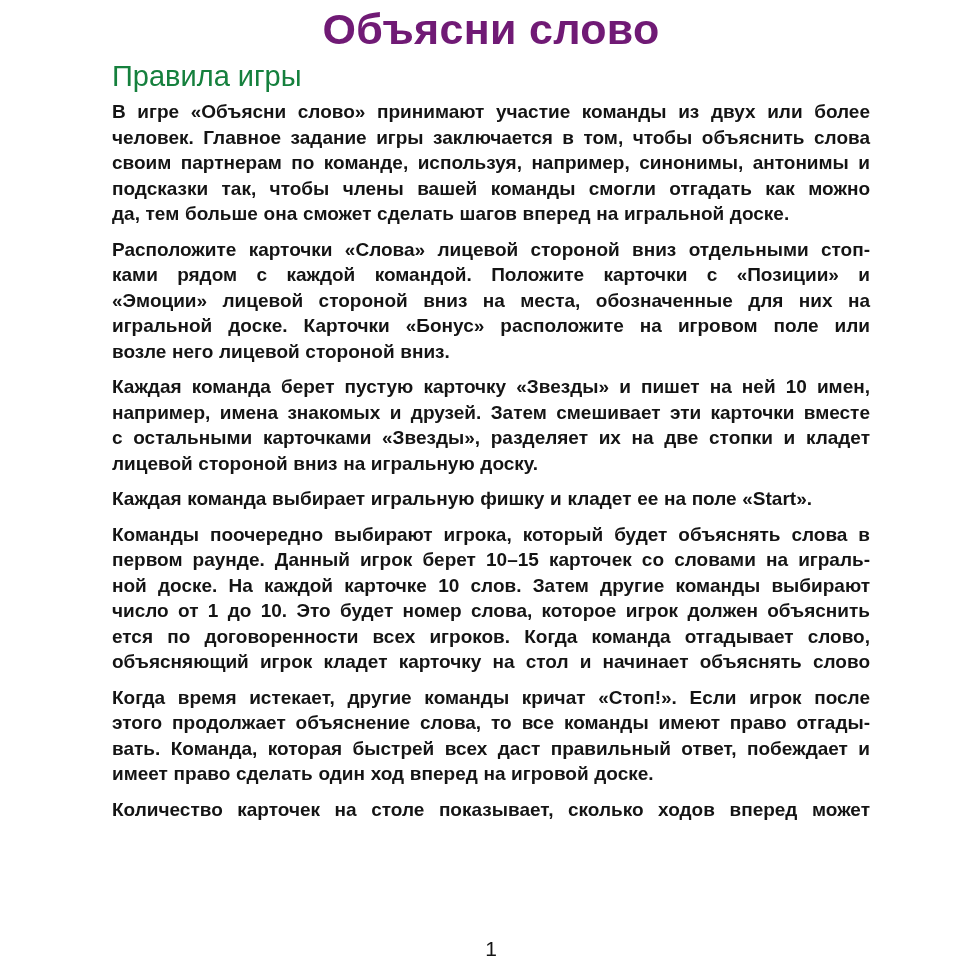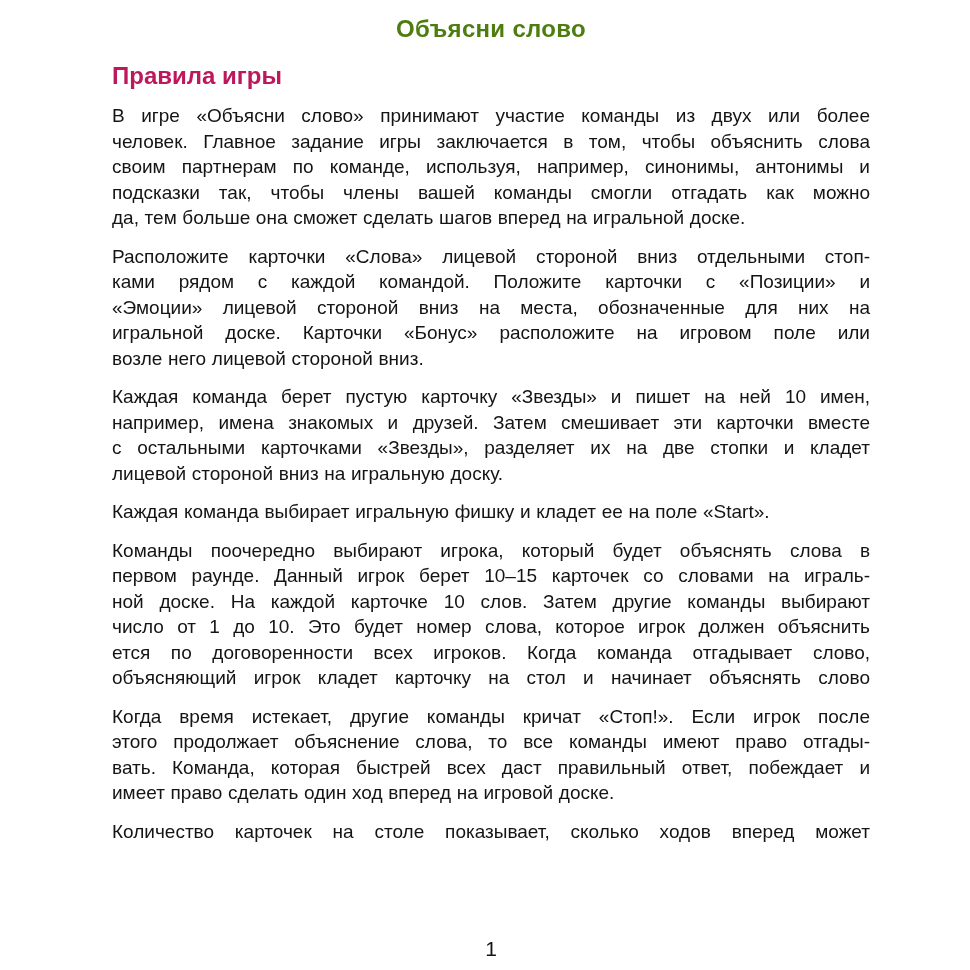--- a/index.html
+++ b/index.html
@@ -13,35 +13,35 @@
     overflow: hidden;
   }
   .content {
     position: absolute;
     left: 112px;
     top: 10px;
     width: 758px;
   }
   .title {
     margin: 0 0 14px 0;
-    font-size: 24px;
+    font-size: 43px;
     line-height: 38px;
     font-weight: 700;
     text-align: center;
     letter-spacing: 0.3px;
-    color: #4d7c0f;
+    color: #701a75;
   }
   .heading {
     margin: 0 0 9px 0;
-    font-size: 24px;
+    font-size: 29px;
     line-height: 28px;
-    font-weight: 700;
-    color: #be185d;
+    font-weight: 400;
+    color: #15803d;
   }
-  .paragraph { margin: 13px 0 10px 0; }
+  .paragraph { margin: 0 0 10px 0; font-weight: bold; }
   .line {
     font-size: 19px;
     line-height: 25.5px;
     text-align: justify;
     text-align-last: justify;
     word-spacing: 0.02em;
     white-space: normal;
   }
   .line.last { text-align-last: left; }
   .page-number {

